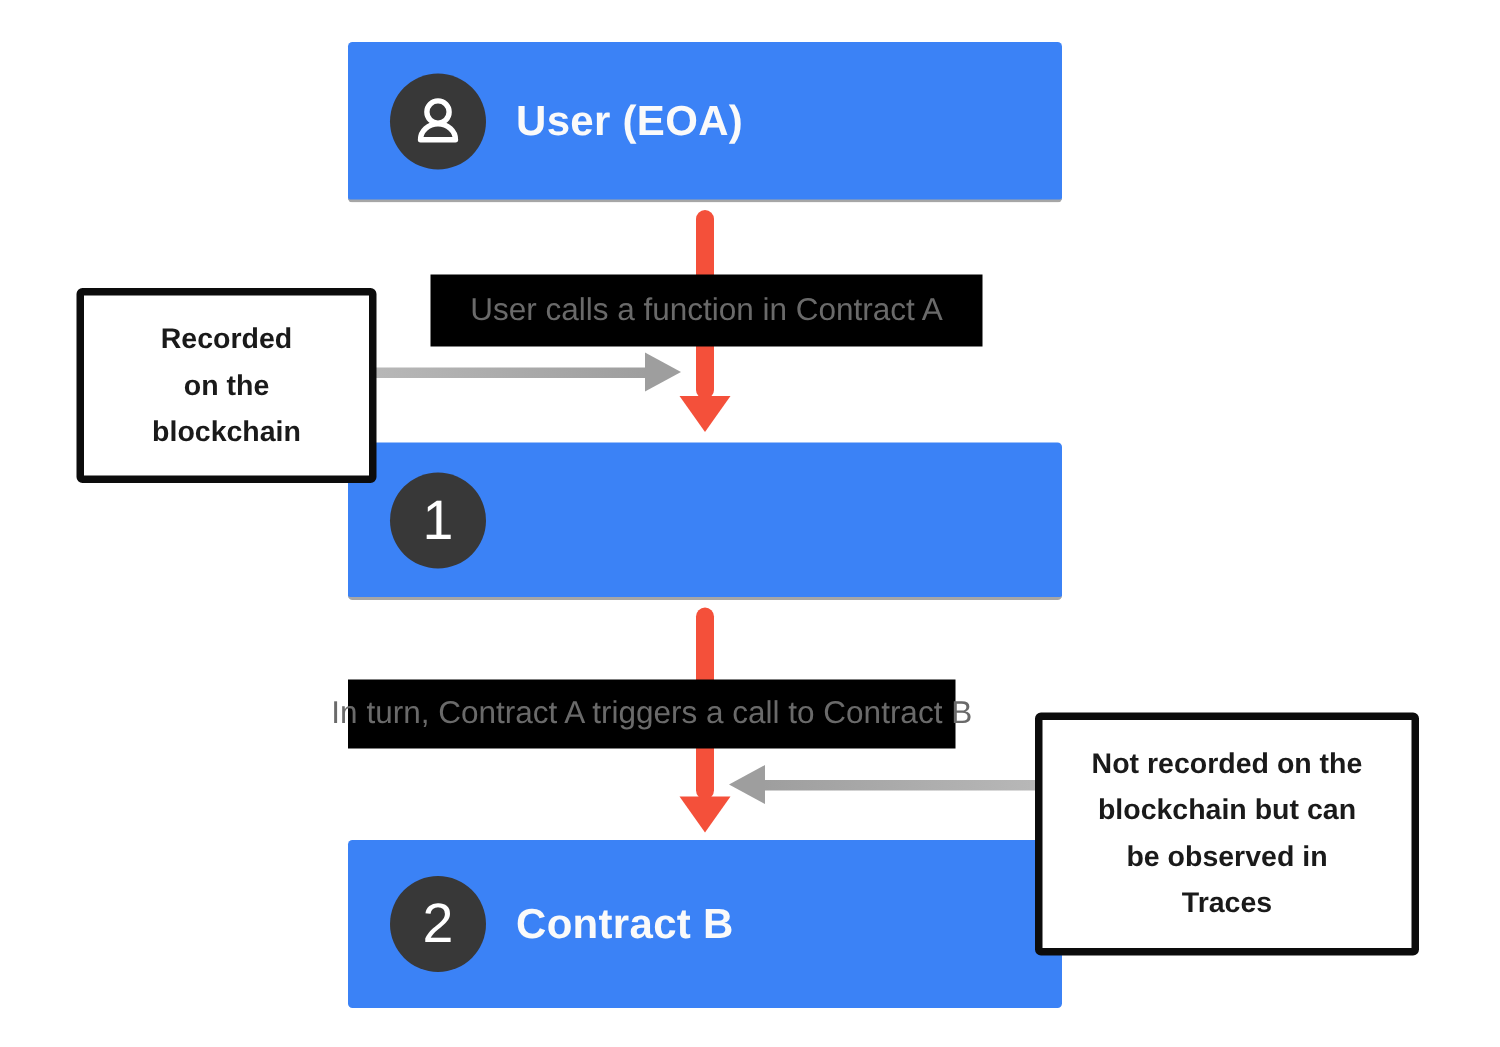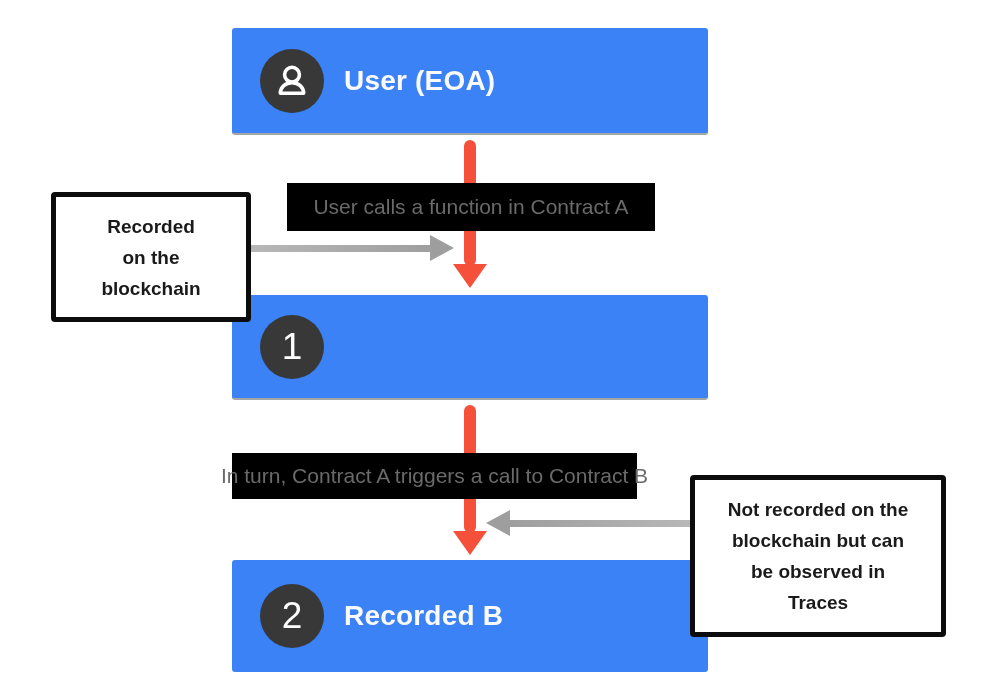--- a/index.html
+++ b/index.html
@@ -175,21 +175,21 @@
     <div class="badge">1</div>
   </div>
 
   <div class="o-stem" id="o-stem-2"></div>
   <div class="o-head" id="o-head-2"></div>
 
   <div class="edge-label" id="edge-label-2">In turn, Contract A triggers a call to Contract B</div>
 
   <div class="node" id="contract-b-box">
     <div class="badge">2</div>
-    <div class="node-label">Recorded B</div>
+    <div class="node-label">Contract B</div>
   </div>
 
   <div class="note" id="note-left">Recorded
 on the
 blockchain</div>
   <div class="g-line" id="g-line-left"></div>
   <div class="g-head" id="g-head-left"></div>
 
   <div class="note" id="note-right">Not recorded on the
 blockchain but can

